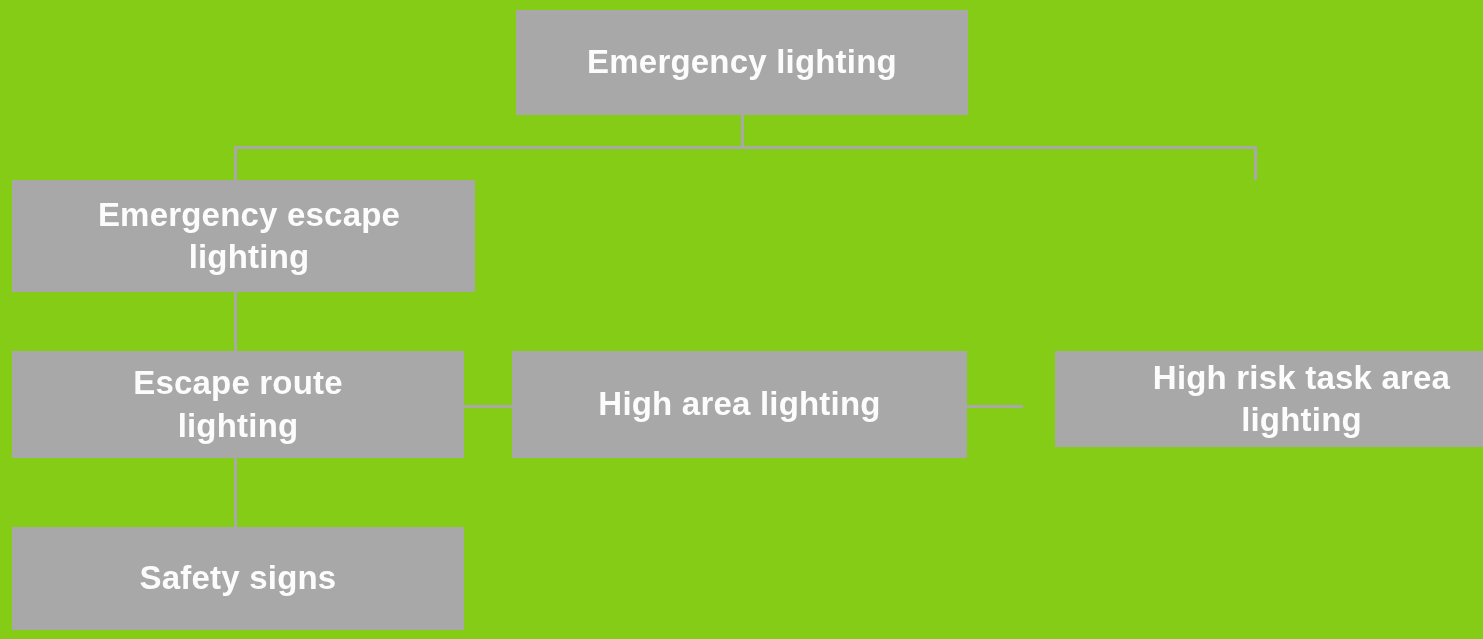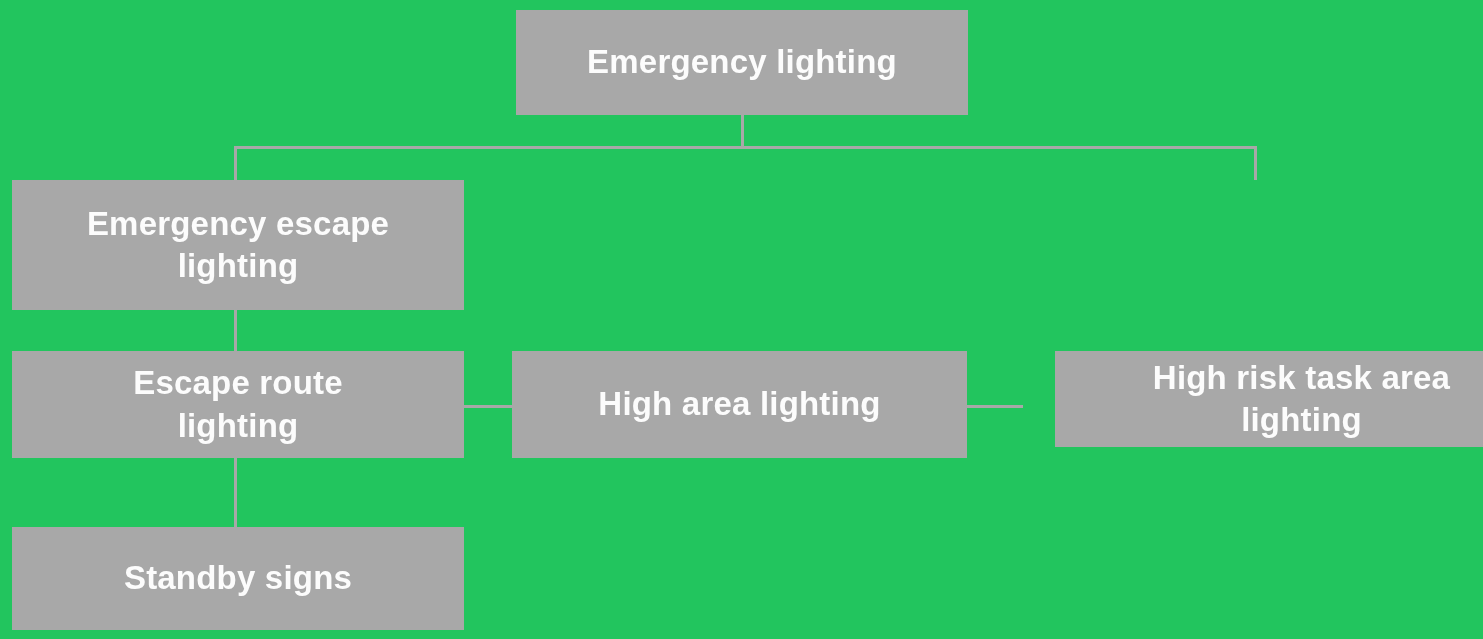--- a/index.html
+++ b/index.html
@@ -4,21 +4,21 @@
 <style>
   html, body {
     margin: 0;
     padding: 0;
     background: #000000;
   }
   .stage {
     position: relative;
     width: 1483px;
     height: 639px;
-    background: #22c55e;
+    background: #84cc16;
     overflow: hidden;
     font-family: "Liberation Sans", "DejaVu Sans", sans-serif;
   }
   .node {
     position: absolute;
     background: #a8a8a8;
     color: #fcfcfc;
     display: flex;
     align-items: center;
     justify-content: center;
@@ -28,21 +28,21 @@
     line-height: 1.28;
     white-space: pre-line;
     letter-spacing: 0.2px;
   }
   .edge {
     position: absolute;
     background: #a8a8a8;
   }
   
   .n-root        { left: 516px;  top: 10px;  width: 452px; height: 105px; }
-  .n-escape      { left: 12px;   top: 180px; width: 452px; height: 130px; }
+  .n-escape      { left: 12px;   top: 180px; width: 452px; height: 112px; padding-left: 11px; }
   .n-standby     { left: 1023px; top: 180px; width: 453px; height: 106px; }
   .n-escape-route{ left: 12px;   top: 351px; width: 452px; height: 107px; text-align: center; }
   .n-open-area   { left: 512px;  top: 351px; width: 455px; height: 107px; }
   .n-high-risk   { left: 1055px; top: 351px; width: 453px; height: 96px; padding-left: 20px; }
   .n-safety      { left: 12px;   top: 527px; width: 452px; height: 103px; }
   
   .e-root-stem   { left: 741px;  top: 115px; width: 3px;    height: 31px; }
   .e-main-h      { left: 234px;  top: 146px; width: 1023px; height: 3px;  }
   .e-left-drop   { left: 234px;  top: 146px; width: 3px;    height: 34px; }
   .e-right-drop  { left: 1254px; top: 146px; width: 3px;    height: 34px; }
@@ -83,16 +83,16 @@
   <div class="node n-open-area">
     <span>High area lighting</span>
   </div>
 
   <div class="node n-high-risk">
     <span>High risk task area
 lighting</span>
   </div>
 
   <div class="node n-safety">
-    <span>Standby signs</span>
+    <span>Safety signs</span>
   </div>
 
 </div>
 
 </body></html>

